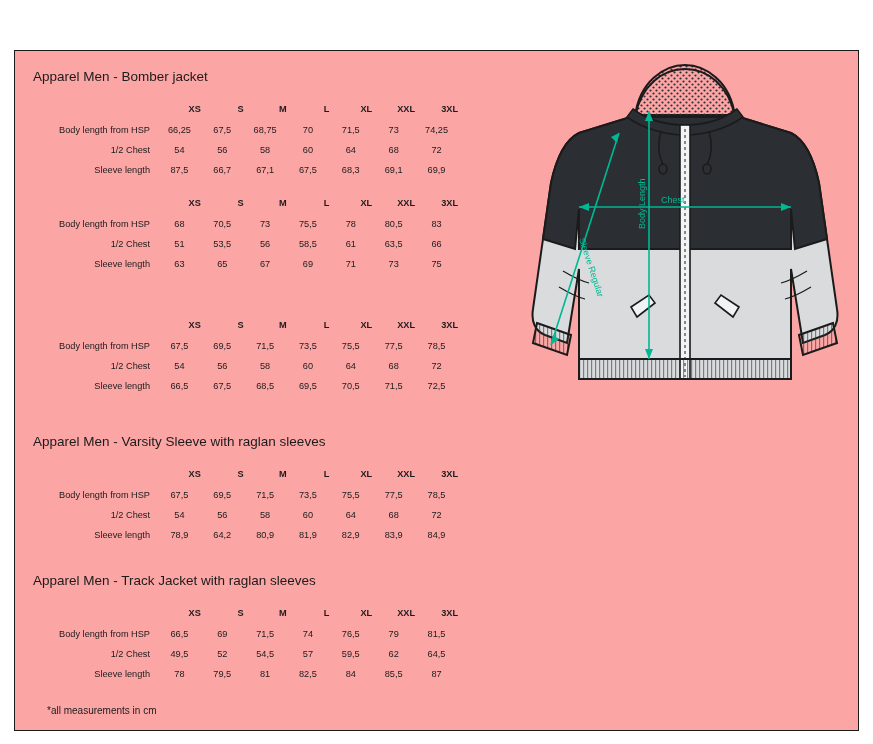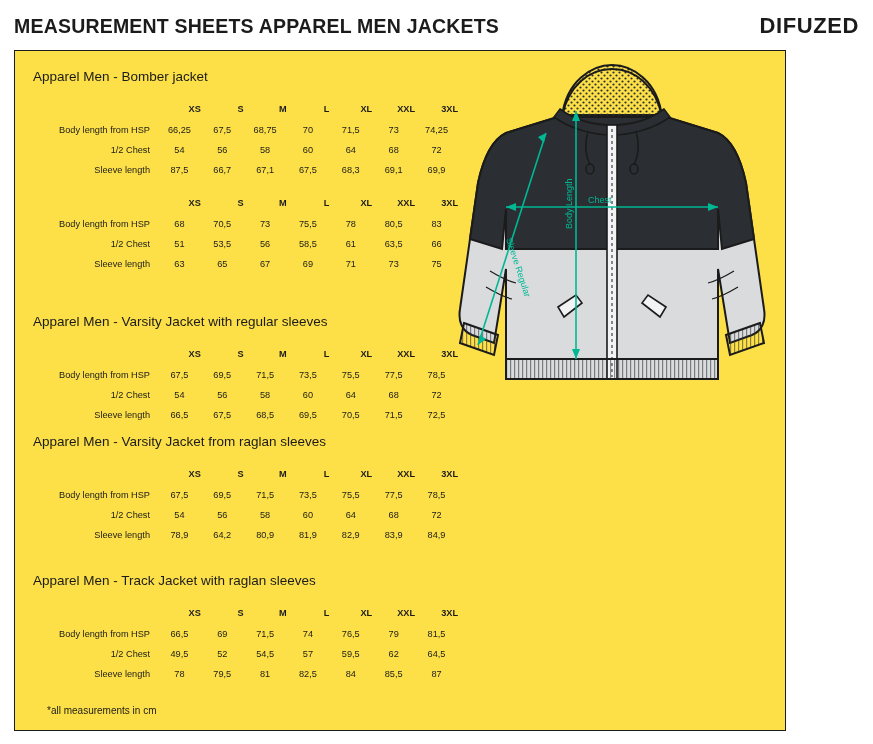--- a/index.html
+++ b/index.html
@@ -39,24 +39,24 @@
     font-size: 22px;
     font-weight: bold;
     letter-spacing: 0.6px;
     color: #1b1b1b;
     white-space: nowrap;
   }
   .frame {
     position: absolute;
     left: 14px;
     top: 50px;
-    width: 772px;
+    width: 845px;
     height: 681px;
     border: 1px solid #1b1b1b;
-    background: #fde047;
+    background: #fca5a5;
   }
   .left-col {
     position: absolute;
     left: 0;
     top: 0;
     width: 500px;
     height: 100%;
   }
   .right-col {
     position: absolute;
@@ -117,24 +117,20 @@
     width: 325px;
     height: 360px;
   }
   svg { display: block; }
 </style>
 </head>
 <body>
 
 <div class="page">
 
-  <div class="header">
-    <div class="header-title">MEASUREMENT SHEETS APPAREL MEN JACKETS</div>
-    <div class="brand">DIFUZED</div>
-  </div>
 
   <div class="frame">
 
     <div class="left-col">
 
       <div class="block" style="top:18px;">
         <div class="block-title">Apparel Men - Bomber jacket</div>
         <table class="size-table">
           <thead>
             <tr>
@@ -226,21 +222,20 @@
               <td>69</td>
               <td>71</td>
               <td>73</td>
               <td>75</td>
             </tr>
           </tbody>
         </table>
       </div>
 
       <div class="block" style="top:263px;">
-        <div class="block-title">Apparel Men - Varsity Jacket with regular sleeves</div>
         <table class="size-table">
           <thead>
             <tr>
               <th class="rowhead"></th>
               <th>XS</th>
               <th>S</th>
               <th>M</th>
               <th>L</th>
               <th>XL</th>
               <th>XXL</th>
@@ -276,21 +271,21 @@
               <td>69,5</td>
               <td>70,5</td>
               <td>71,5</td>
               <td>72,5</td>
             </tr>
           </tbody>
         </table>
       </div>
 
       <div class="block" style="top:383px;">
-        <div class="block-title">Apparel Men - Varsity Jacket from raglan sleeves</div>
+        <div class="block-title">Apparel Men - Varsity Sleeve with raglan sleeves</div>
         <table class="size-table">
           <thead>
             <tr>
               <th class="rowhead"></th>
               <th>XS</th>
               <th>S</th>
               <th>M</th>
               <th>L</th>
               <th>XL</th>
               <th>XXL</th>

